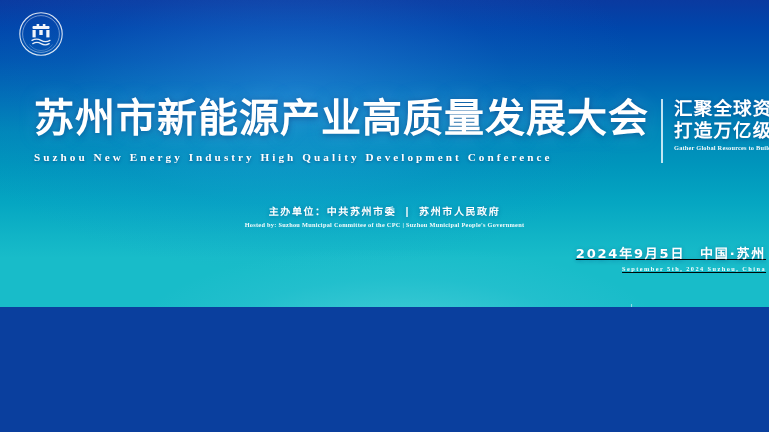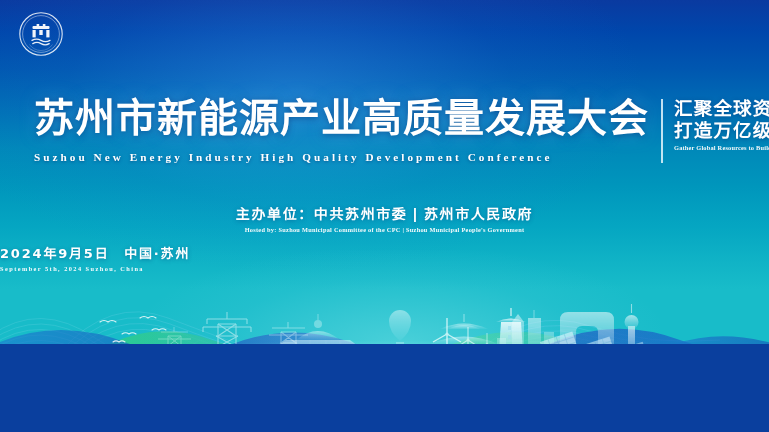--- a/index.html
+++ b/index.html
@@ -1,21 +1,21 @@
 <!DOCTYPE html>
 <html lang="zh-CN"><head>
 <meta charset="utf-8">
 <title>Conference Banner</title>
 <style>
   html,body{margin:0;padding:0;background:#0a3f9e;}
   body{font-family:"Liberation Sans","DejaVu Sans",sans-serif;}
 
   .banner{
     position:relative;
-    width:769px;height:344px;
+    width:769px;height:307px;
     overflow:hidden;
     background:linear-gradient(to bottom,
       #0a3aa0 0%,
       #0046ab 9%,
       #0057b0 20%,
       #0070b6 32%,
       #0088b9 43%,
       #0096bc 54%,
       #05a6c2 66%,
       #10b3c6 76%,
@@ -84,31 +84,31 @@
     font-family:"Liberation Serif","DejaVu Serif",serif;
     font-weight:700;font-size:6.4px;letter-spacing:.18px;
     color:#ffffff;white-space:nowrap;opacity:.95;
   }
 
   
   .host{
     position:absolute;left:0;right:0;top:203px;text-align:center;
   }
   .host-cn{
-    font-family:Liberation Sans, sans-serif;
-    font-weight:700;font-size:14px;letter-spacing:1.6px;color:#ffffff;
+    font-family:Liberation Mono, monospace;
+    font-weight:700;font-size:10px;letter-spacing:1.6px;color:#ffffff;
     text-shadow:0 1px 4px rgba(0,60,120,.45);
   }
   .host-en{
     margin-top:3px;
     font-family:"Liberation Serif","DejaVu Serif",serif;
     font-weight:700;font-size:6.3px;letter-spacing:.28px;color:#ffffff;opacity:.96;
   }
   .date{
-    position:absolute;left:0;right:3px;top:243px;text-align:left;
+    position:absolute;left:0;right:3px;top:243px;text-align:right;text-decoration:underline;
   }
   .date-cn{
     font-family:"DejaVu Sans","Liberation Sans",sans-serif;
     font-weight:700;font-size:13px;letter-spacing:1.8px;color:#ffffff;
     text-shadow:0 1px 4px rgba(0,60,120,.45);
   }
   .date-en{
     margin-top:3px;
     font-family:"Liberation Serif","DejaVu Serif",serif;
     font-weight:700;font-size:6.3px;letter-spacing:1.45px;color:#ffffff;opacity:.96;

